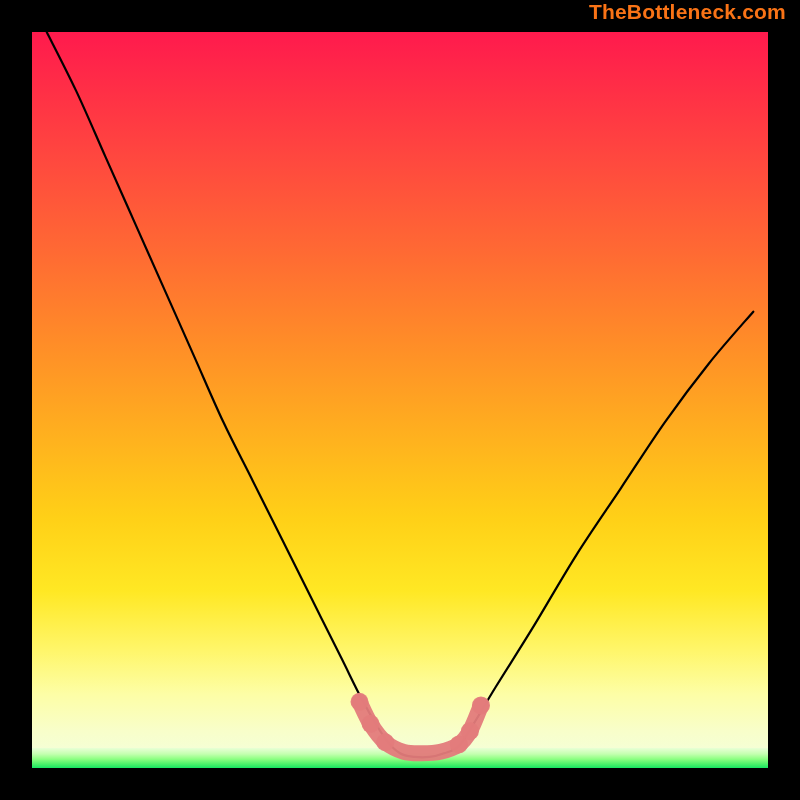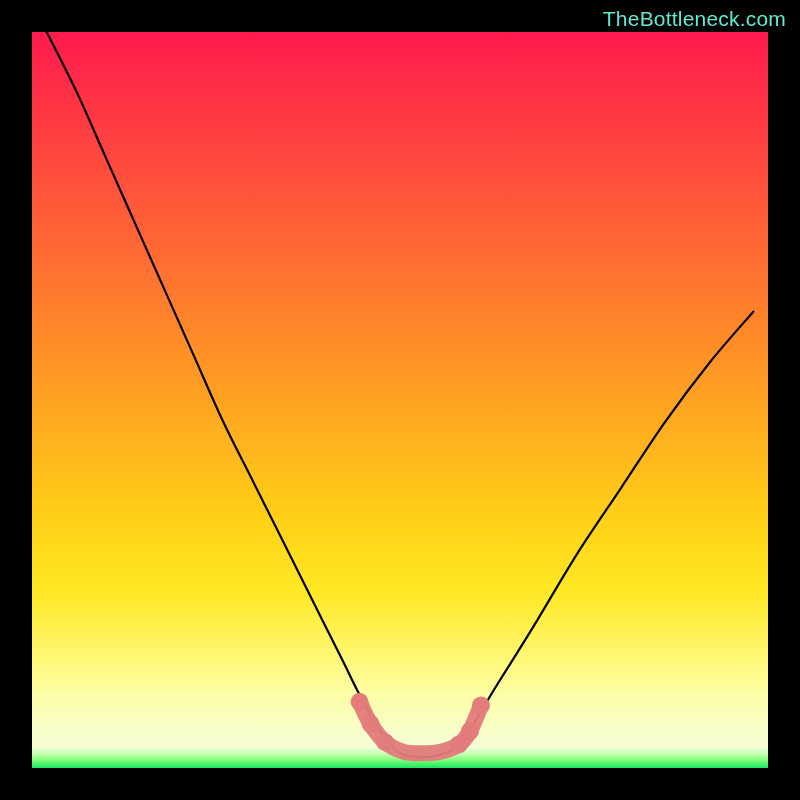--- a/index.html
+++ b/index.html
@@ -51,25 +51,25 @@
     background: linear-gradient(to bottom,
       #e9ffd6 0%,
       #c4ffb0 30%,
       #8dff82 55%,
       #4cf36a 80%,
       #18e563 100%
     );
   }
   .watermark {
     position: absolute;
-    top: 7px;
+    top: 0;
     right: 14px;
-    color: #5eead4;
+    color: #f97316;
     font-size: 21px;
-    font-weight: 400;
+    font-weight: 700;
     letter-spacing: 0.2px;
     user-select: none;
   }
   svg.curve {
     position: absolute;
     top: 0;
     left: 0;
     width: 736px;
     height: 736px;
     overflow: visible;

